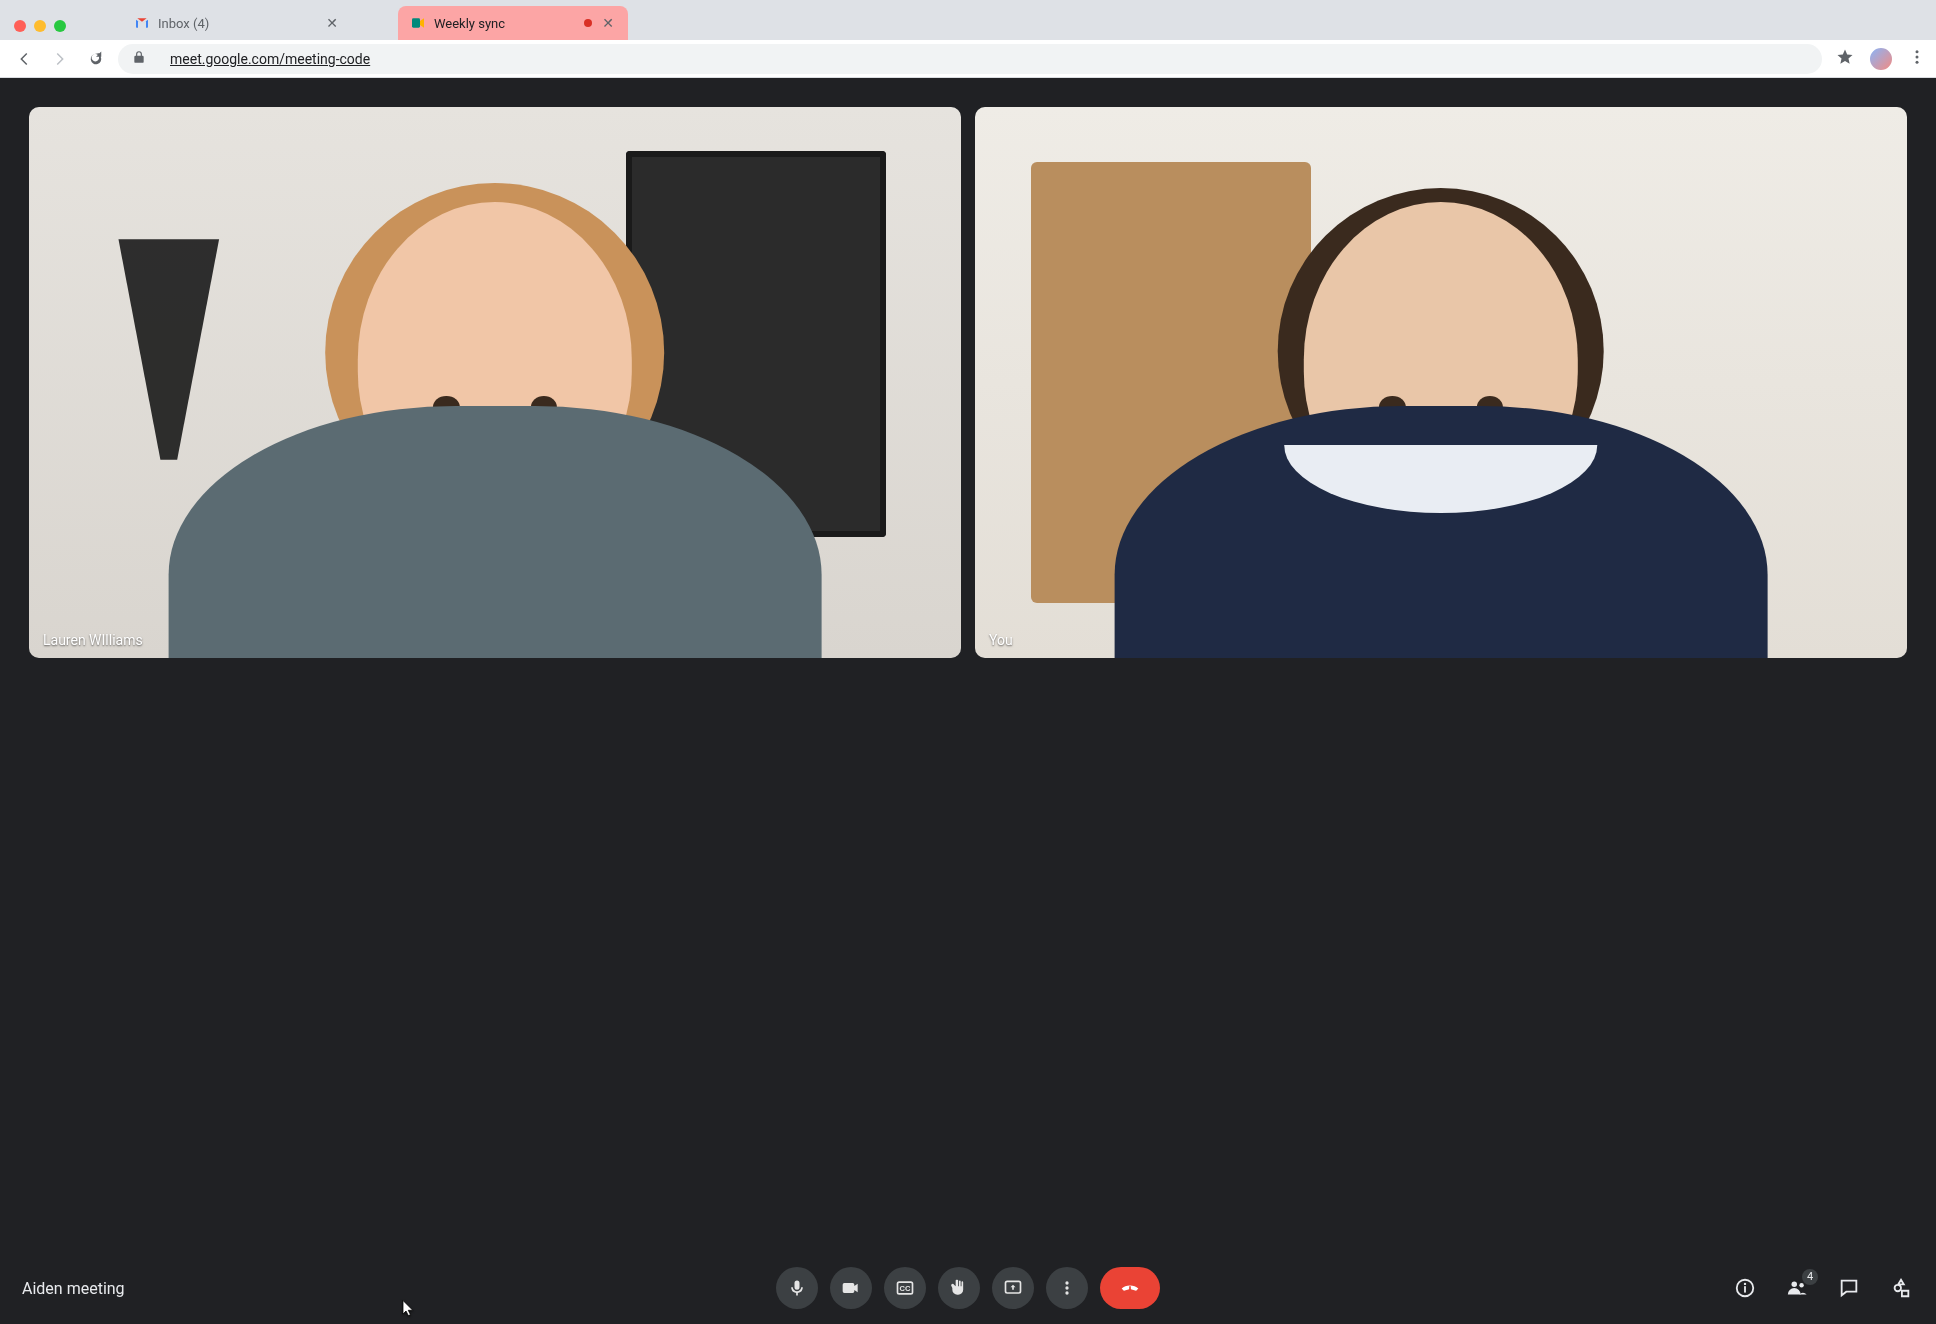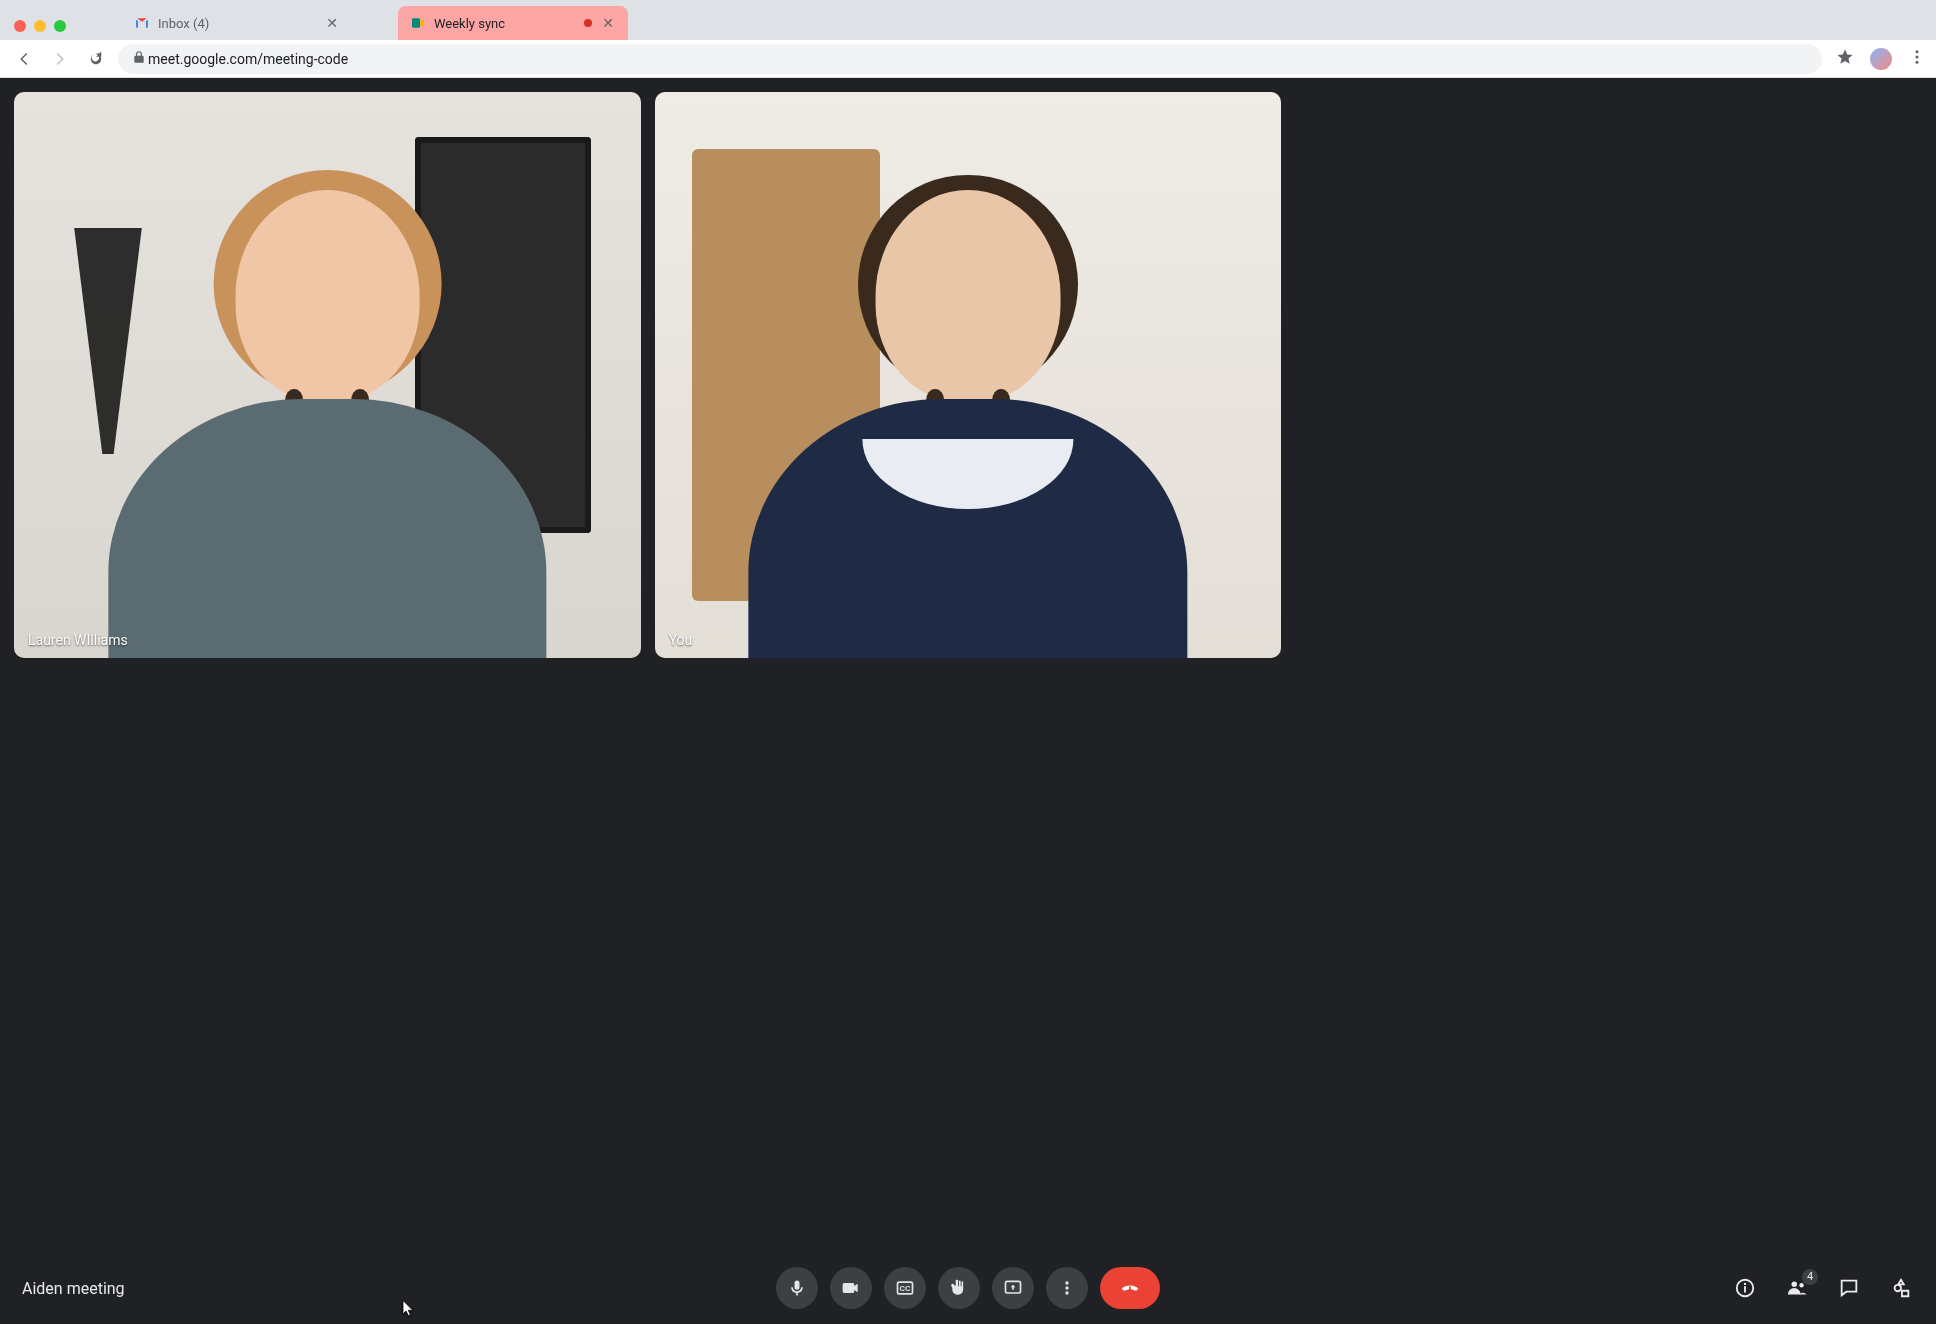--- a/index.html
+++ b/index.html
@@ -83,23 +83,24 @@
   .nav-btn.disabled { color:#bdc1c6; }
 
   .omnibox {
     flex: 1;
     height: 30px;
     background: #f1f3f4;
     border-radius: 15px;
     display: flex;
     align-items: center;
     padding: 0 14px;
-    gap: 2px;
+    gap: 24px;
     color:#202124;
     font-size: 14px;
+    text-decoration: underline;
   }
   .lock-ico { color:#5f6368; }
   .omni-actions { display:flex; align-items:center; gap:14px; margin-left:6px; }
   .star-ico { color:#5f6368; }
   .avatar {
     width:26px; height:26px; border-radius:50%;
     background: linear-gradient(135deg,#8ab4f8,#f28b82);
     border:2px solid #fff;
   }
   .kebab { color:#5f6368; }
@@ -108,24 +109,24 @@
   .meet-app {
     position: absolute;
     top: 78px; left:0; right:0; bottom:0;
     background: #202124;
     display:flex; flex-direction:column;
   }
 
   .video-grid {
     flex:1;
     display:grid;
-    grid-template-columns: 1fr 1fr 1fr;
+    grid-template-columns: 1fr 1fr;
     grid-template-rows: 1fr 1fr;
     gap: 14px;
-    padding: 14px;
+    padding: 29px;
   }
   .tile {
     position:relative;
     border-radius: 10px;
     overflow:hidden;
     background:#3c4043;
   }
   .tile.speaking { outline: 3px solid #1a73e8; outline-offset:-3px; }
   .tile .name {
     position:absolute; left:14px; bottom:10px;

